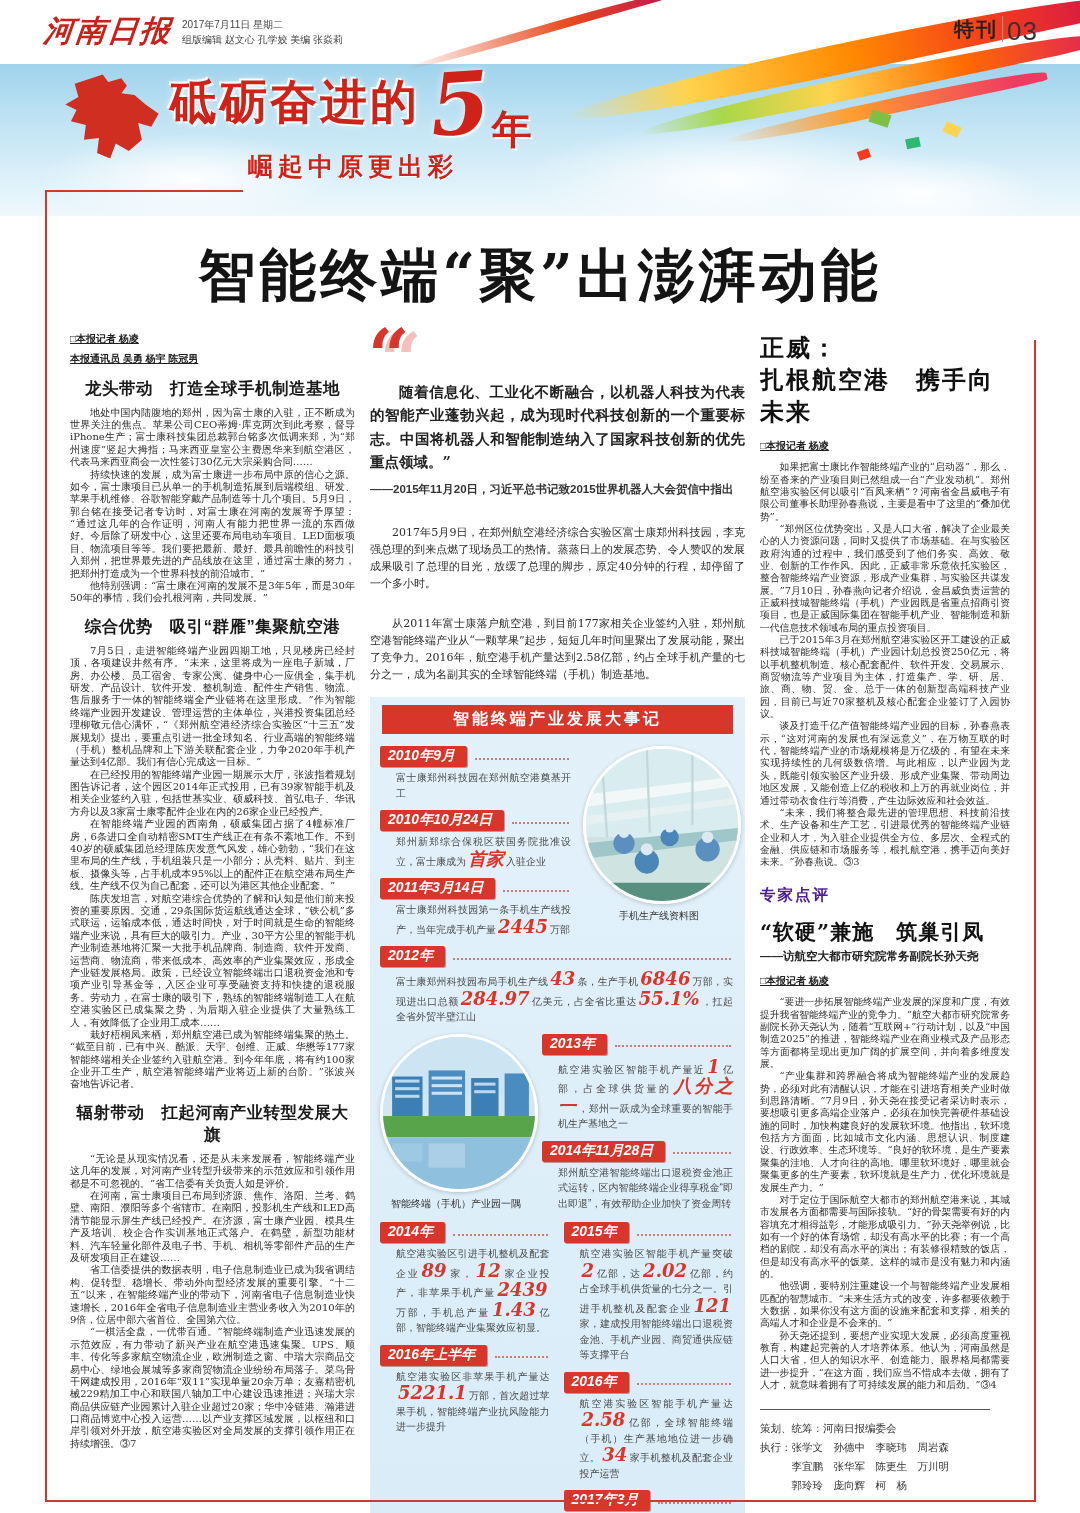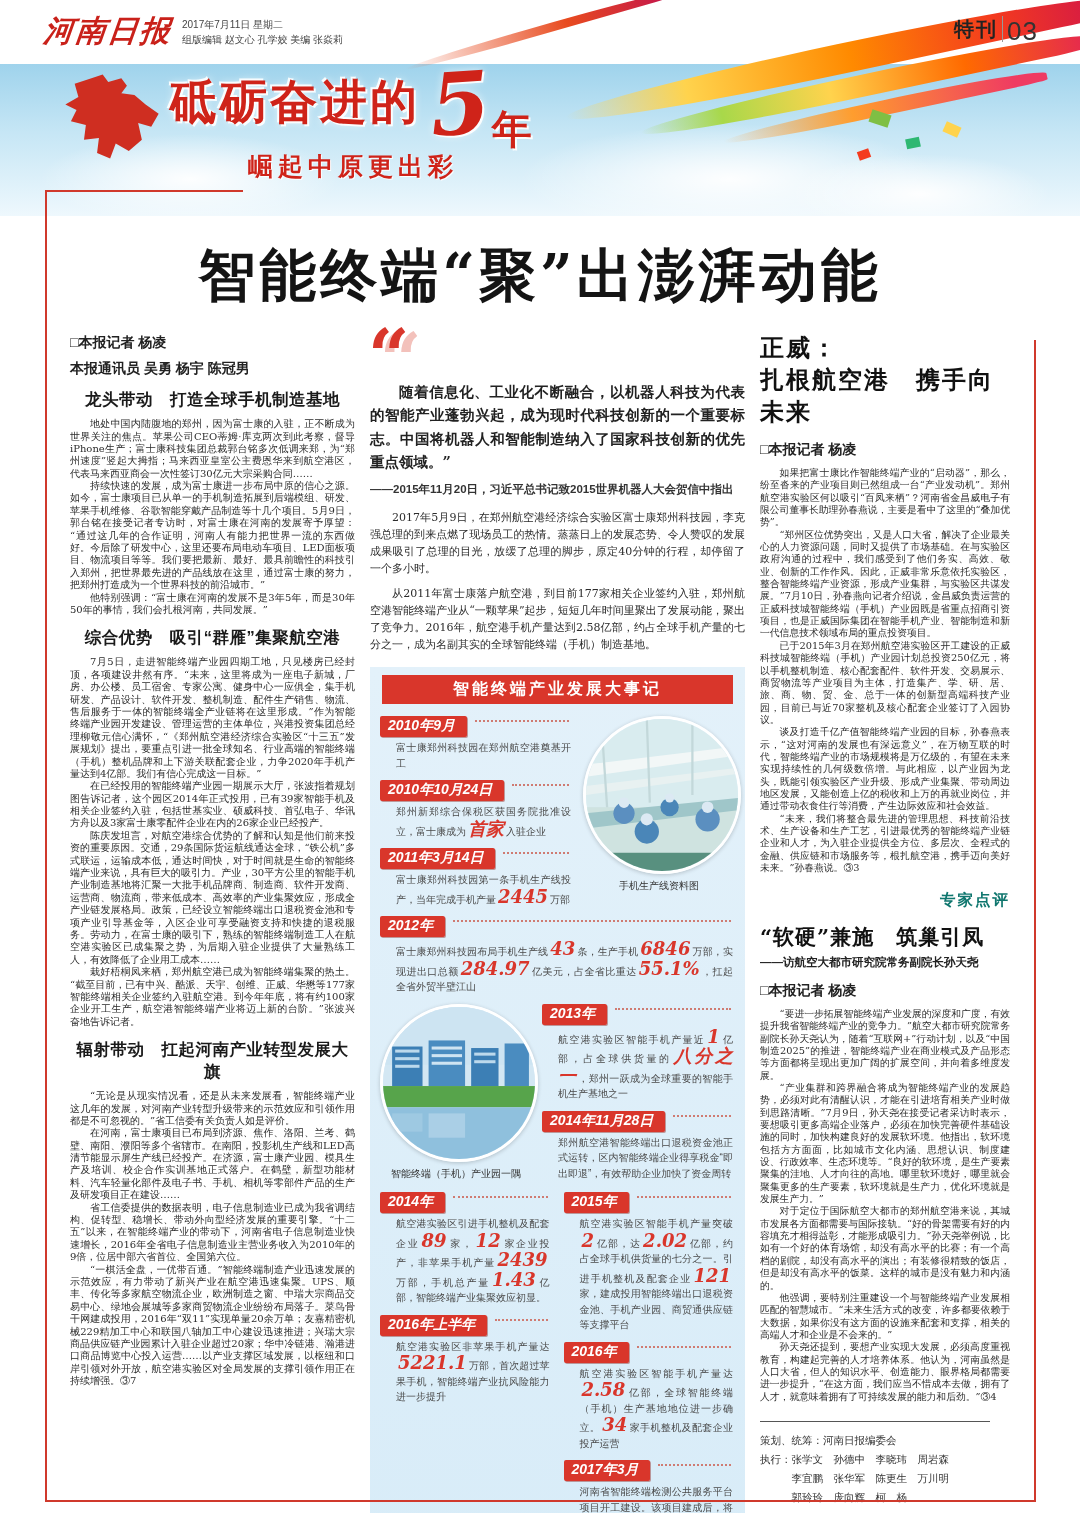--- a/index.html
+++ b/index.html
@@ -54,58 +54,58 @@
   .frame-right{position:absolute;right:44px;top:340px;bottom:11px;width:2px;background:#d0392c;z-index:4;}
   .frame-bottom{position:absolute;left:45px;right:44px;bottom:11px;height:2px;background:#d0392c;z-index:4;}
   .frame-conn{position:absolute;left:47px;top:190px;width:196px;height:2px;background:#d0392c;z-index:4;}
   
   .headline{margin:26px 70px 18px;text-align:center;font-size:57px;font-weight:900;color:#141414;
             letter-spacing:4px;line-height:1.15;}
   
   .content{display:grid;grid-template-columns:285px 375px 250px;gap:15px;padding:6px 70px 0;align-items:start;}
   .col{min-width:0;}
   p{margin:0;}
-  .byline{font-family:"Liberation Sans",sans-serif;font-size:14px;font-weight:bold;color:#222;line-height:1.45;}
+  .byline{font-family:"Liberation Sans",sans-serif;font-size:10px;font-weight:bold;color:#222;line-height:1.45;text-decoration:underline;}
   .body-p{font-size:10px;line-height:1.24;text-align:justify;text-indent:2em;color:#2b2b2b;}
   .subhead{font-family:"Liberation Sans",sans-serif;font-size:16.5px;font-weight:900;color:#1a1a1a;
            text-align:center;margin:11px 0 7px;letter-spacing:.5px;}
   .col-left .byline{margin-bottom:6px;}
   
   .quote-block{position:relative;padding:2px 0 2px 0;}
   .qmark{position:absolute;left:-2px;top:-12px;font-size:72px;line-height:1;color:#d9362b;font-weight:bold;}
   .qmark-shadow{position:absolute;left:10px;top:-8px;font-size:72px;line-height:1;color:#f3c1bb;font-weight:bold;}
   .quote-text{font-size:14.5px;font-weight:bold;line-height:1.62;text-align:justify;text-indent:2em;
               color:#222;padding-top:46px;}
   .quote-attr{font-size:11.5px;font-weight:bold;color:#333;line-height:1.5;margin-top:8px;
               font-family:"Liberation Sans",sans-serif;}
-  .mid-p{font-size:11px;line-height:1.55;text-align:justify;text-indent:2em;margin-top:8px;color:#2b2b2b;}
+  .mid-p{font-size:11px;line-height:1.55;text-align:justify;text-indent:2em;margin-top:23px;color:#2b2b2b;}
   
   .timeline{margin-top:14px;background:linear-gradient(180deg,#e3f1fa,#d8ecf8);padding:10px 10px 12px;
             font-family:"Liberation Sans",sans-serif;}
   .tl-titlebar{background:#d9362b;color:#fff;font-size:16px;font-weight:bold;text-align:center;
                letter-spacing:3px;padding:4px 14px;margin:-2px 2px 12px;}
-  .tl-daterow{display:flex;align-items:flex-start;}
+  .tl-daterow{display:flex;align-items:center;}
   .tl-pill{background:#d9362b;color:#fff;font-weight:bold;font-style:italic;font-size:14px;
            padding:1px 12px 2px 8px;border-radius:2px;white-space:nowrap;box-shadow:1px 1px 0 rgba(140,20,10,.4);}
   .tl-dots{flex:1;border-top:2px dotted #cf7b72;margin:4px 4px 0 8px;}
   .tl-body{font-size:10px;color:#4a4a4a;line-height:1.55;text-align:justify;padding:3px 2px 9px 16px;}
   .tl-em{color:#d9362b;font-weight:bold;font-style:italic;font-size:18px;line-height:1;padding:0 2px;
          font-family:"DejaVu Serif",serif;}
   .tl-row{display:flex;gap:10px;}
   .tl-flex1{flex:1;min-width:0;}
   .tl-photo{text-align:center;}
   .tl-circle{border-radius:50%;overflow:hidden;border:3px solid #fff;box-shadow:0 1px 4px rgba(0,0,0,.2);display:block;}
   .tl-caption{font-size:10px;color:#333;margin-top:5px;}
   .tl-cols{display:grid;grid-template-columns:1fr 1fr;gap:12px;margin-top:2px;}
   
   .r-title{font-size:24px;font-weight:900;color:#111;line-height:1.35;letter-spacing:2px;margin-bottom:10px;}
   .col-right .byline{margin:4px 0 8px;}
   .r-p{font-size:9.8px;line-height:1.26;text-align:justify;text-indent:2em;color:#2b2b2b;}
-  .expert-label{font-family:"Liberation Sans",sans-serif;color:#0f766e;font-size:15.5px;font-weight:900;
-                letter-spacing:2px;margin:16px 0 12px;text-align:right;}
+  .expert-label{font-family:"Liberation Sans",sans-serif;color:#4c1d95;font-size:15.5px;font-weight:900;
+                letter-spacing:2px;margin:16px 0 12px;}
   .e-title{font-size:21px;font-weight:900;color:#111;letter-spacing:1px;line-height:1.3;}
   .e-sub{font-size:11.5px;font-weight:bold;color:#222;margin:4px 0 10px;font-family:Liberation Sans, sans-serif;}
   .credits{margin-top:18px;border-top:1px solid #555;padding-top:9px;width:92%;
            font-family:"Liberation Sans",sans-serif;font-size:10.5px;color:#333;line-height:1.8;}
 </style>
 </head>
 <body>
 
 <div class="page">
 
@@ -161,20 +161,21 @@
       <div class="byline" style="margin-bottom:8px;">本报通讯员 吴勇 杨宇 陈冠男</div>
 
       <div class="subhead">龙头带动　打造全球手机制造基地</div>
       <p class="body-p">地处中国内陆腹地的郑州，因为富士康的入驻，正不断成为世界关注的焦点。苹果公司CEO蒂姆·库克两次到此考察，督导iPhone生产；富士康科技集团总裁郭台铭多次低调来郑，为“郑州速度”竖起大拇指；马来西亚皇室公主费恩华来到航空港区，代表马来西亚商会一次性签订30亿元大宗采购合同……</p>
       <p class="body-p">持续快速的发展，成为富士康进一步布局中原的信心之源。如今，富士康项目已从单一的手机制造拓展到后端模组、研发、苹果手机维修、谷歌智能穿戴产品制造等十几个项目。5月9日，郭台铭在接受记者专访时，对富士康在河南的发展寄予厚望：“通过这几年的合作证明，河南人有能力把世界一流的东西做好。今后除了研发中心，这里还要布局电动车项目、LED面板项目、物流项目等等。我们要把最新、最好、最具前瞻性的科技引入郑州，把世界最先进的产品线放在这里，通过富士康的努力，把郑州打造成为一个世界科技的前沿城市。”</p>
       <p class="body-p">他特别强调：“富士康在河南的发展不是3年5年，而是30年50年的事情，我们会扎根河南，共同发展。”</p>
 
       <div class="subhead">综合优势　吸引“群雁”集聚航空港</div>
       <p class="body-p">7月5日，走进智能终端产业园四期工地，只见楼房已经封顶，各项建设井然有序。“未来，这里将成为一座电子新城，厂房、办公楼、员工宿舍、专家公寓、健身中心一应俱全，集手机研发、产品设计、软件开发、整机制造、配件生产销售、物流、售后服务于一体的智能终端全产业链将在这里形成。”作为智能终端产业园开发建设、管理运营的主体单位，兴港投资集团总经理柳敬元信心满怀，“《郑州航空港经济综合实验区“十三五”发展规划》提出，要重点引进一批全球知名、行业高端的智能终端（手机）整机品牌和上下游关联配套企业，力争2020年手机产量达到4亿部。我们有信心完成这一目标。”</p>
       <p class="body-p">在已经投用的智能终端产业园一期展示大厅，张波指着规划图告诉记者，这个园区2014年正式投用，已有39家智能手机及相关企业签约入驻，包括世基实业、硕威科技、首弘电子、华讯方舟以及3家富士康零配件企业在内的26家企业已经投产。</p>
+      <p class="body-p">在智能终端产业园的西南角，硕威集团占据了4幢标准厂房，6条进口全自动精密SMT生产线正在有条不紊地工作。不到40岁的硕威集团总经理陈庆发意气风发，雄心勃勃，“我们在这里布局的生产线，手机组装只是一小部分；从壳料、贴片、到主板、摄像头等，占手机成本95%以上的配件正在航空港布局生产线。生产线不仅为自己配套，还可以为港区其他企业配套。”</p>
       <p class="body-p">陈庆发坦言，对航空港综合优势的了解和认知是他们前来投资的重要原因。交通，29条国际货运航线通达全球，“铁公机”多式联运，运输成本低，通达时间快，对于时间就是生命的智能终端产业来说，具有巨大的吸引力。产业，30平方公里的智能手机产业制造基地将汇聚一大批手机品牌商、制造商、软件开发商、运营商、物流商，带来低成本、高效率的产业集聚效应，形成全产业链发展格局。政策，已经设立智能终端出口退税资金池和专项产业引导基金等，入区企业可享受融资支持和快捷的退税服务。劳动力，在富士康的吸引下，熟练的智能终端制造工人在航空港实验区已成集聚之势，为后期入驻企业提供了大量熟练工人，有效降低了企业用工成本……</p>
       <p class="body-p">栽好梧桐凤来栖，郑州航空港已成为智能终端集聚的热土。“截至目前，已有中兴、酷派、天宇、创维、正威、华懋等177家智能终端相关企业签约入驻航空港。到今年年底，将有约100家企业开工生产，航空港智能终端产业将迈上新的台阶。”张波兴奋地告诉记者。</p>
 
       <div class="subhead">辐射带动　扛起河南产业转型发展大旗</div>
       <p class="body-p">“无论是从现实情况看，还是从未来发展看，智能终端产业这几年的发展，对河南产业转型升级带来的示范效应和引领作用都是不可忽视的。”省工信委有关负责人如是评价。</p>
       <p class="body-p">在河南，富士康项目已布局到济源、焦作、洛阳、兰考、鹤壁、南阳、濮阳等多个省辖市。在南阳，投影机生产线和LED高清节能显示屏生产线已经投产。在济源，富士康产业园、模具生产及培训、校企合作实训基地正式落户。在鹤壁，新型功能材料、汽车轻量化部件及电子书、手机、相机等零部件产品的生产及研发项目正在建设……</p>
       <p class="body-p">省工信委提供的数据表明，电子信息制造业已成为我省调结构、促转型、稳增长、带动外向型经济发展的重要引擎。“十二五”以来，在智能终端产业的带动下，河南省电子信息制造业快速增长，2016年全省电子信息制造业主营业务收入为2010年的9倍，位居中部六省首位、全国第六位。</p>
       <p class="body-p">“一棋活全盘，一优带百通。”智能终端制造产业迅速发展的示范效应，有力带动了新兴产业在航空港迅速集聚。UPS、顺丰、传化等多家航空物流企业，欧洲制造之窗、中瑞大宗商品交易中心、绿地会展城等多家商贸物流企业纷纷布局落子。菜鸟骨干网建成投用，2016年“双11”实现单量20余万单；友嘉精密机械229精加工中心和联国八轴加工中心建设迅速推进；兴瑞大宗商品供应链产业园累计入驻企业超过20家；华中冷链港、瀚港进口商品博览中心投入运营……以产业支撑区域发展，以枢纽和口岸引领对外开放，航空港实验区对全局发展的支撑引领作用正在持续增强。③7</p>
     </div>
 

